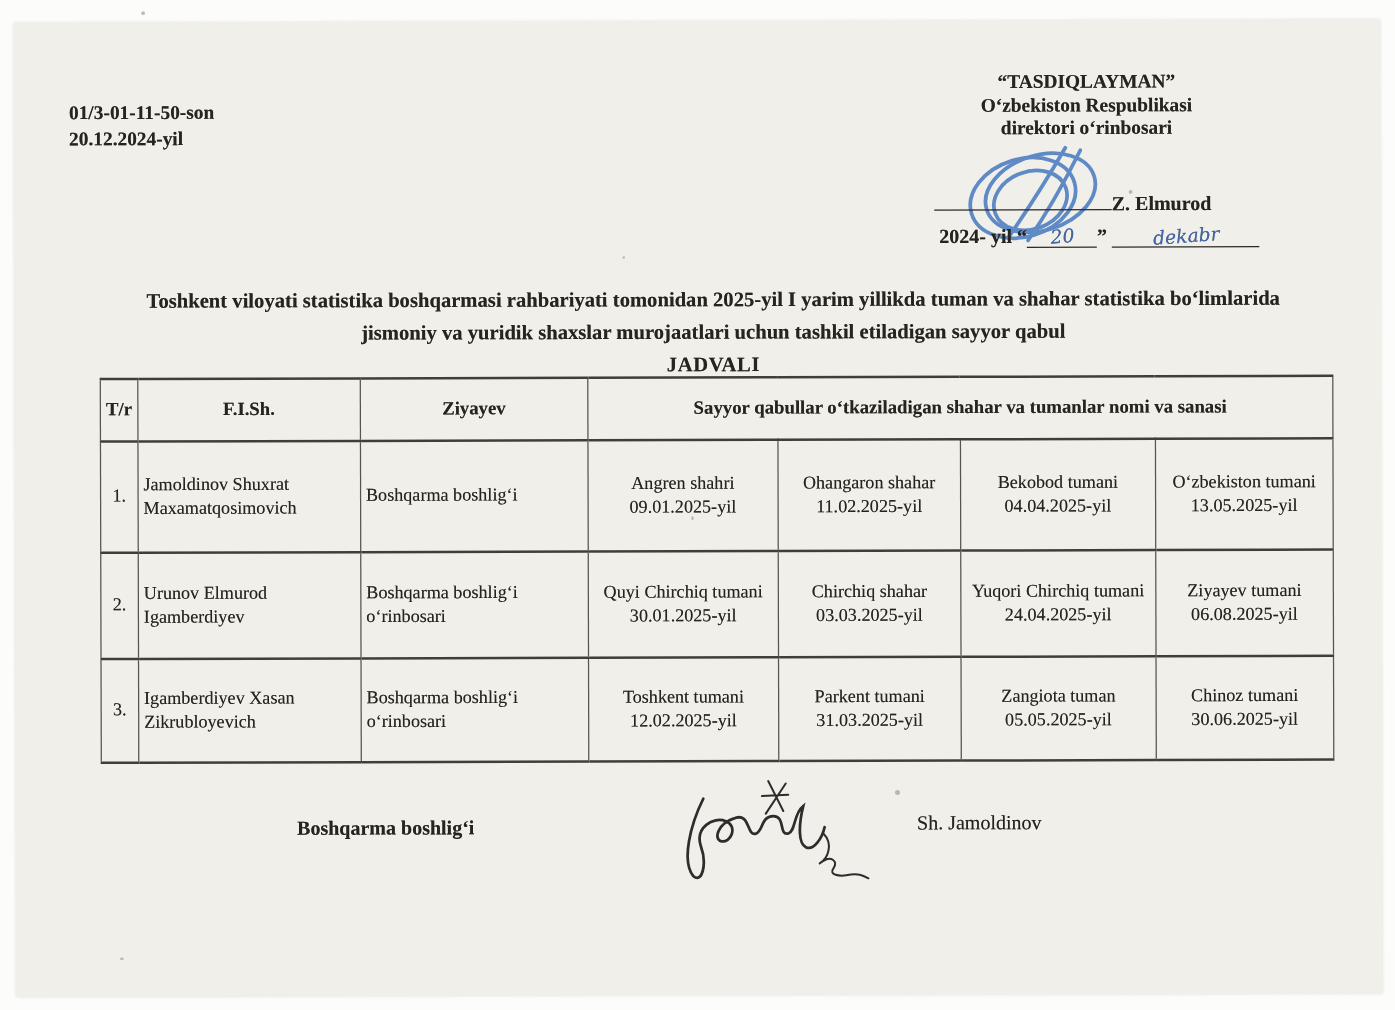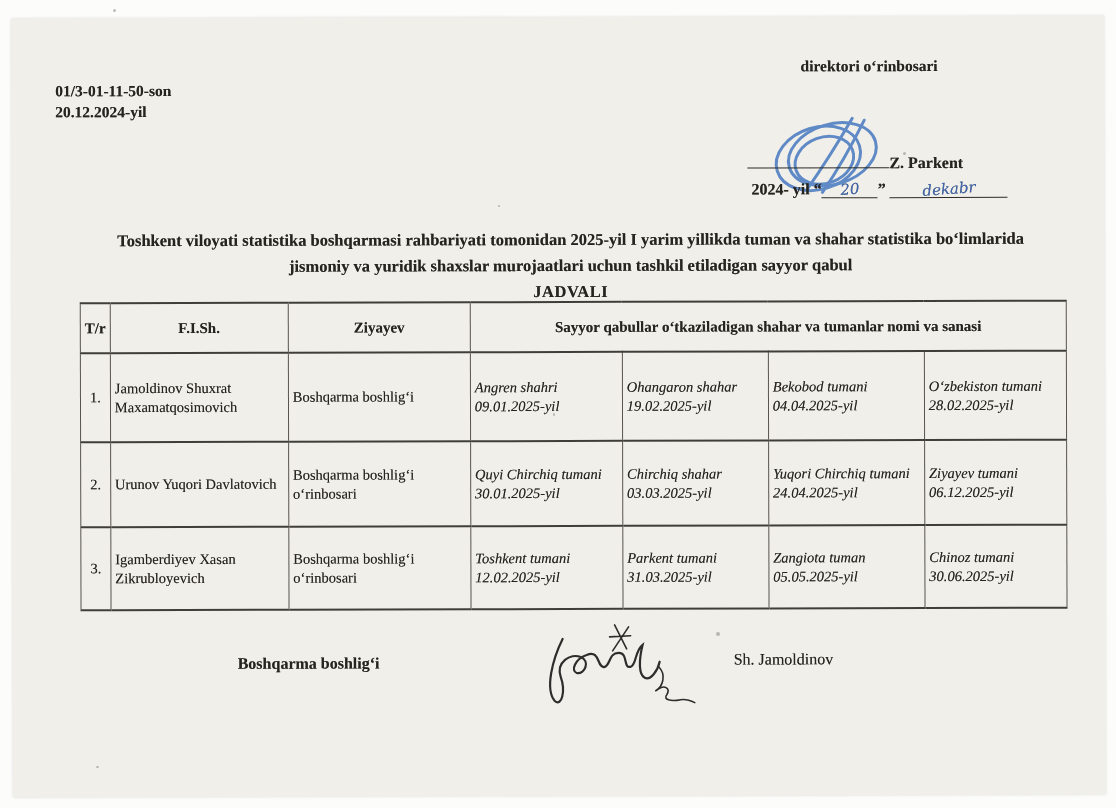--- a/index.html
+++ b/index.html
@@ -40,57 +40,59 @@
   .sched { left:68px; top:284px; border-collapse:collapse; table-layout:fixed; }
   .sched td {
     border-left:1.5px solid #56544c; border-right:1.5px solid #56544c;
     border-top:2.5px solid #403e38; border-bottom:2.5px solid #403e38;
     font-size:14.5px; line-height:19px; padding:2px 4px;
     vertical-align:middle; overflow:hidden;
   }
   .sched .hdr { font-weight:bold; text-align:center; font-size:15px; }
   .cell-num { text-align:center; }
   .cell-name, .cell-pos { text-align:left; padding-left:9px; padding-right:6px; }
-  .cell-visit { text-align:left;font-style:italic; }
+  .cell-visit { text-align:center; }
 
   .footer-pos  { left:225px; top:637px; font-size:16px; font-weight:bold; }
   .footer-name { left:721px; top:634px; font-size:16px; font-weight:normal; }
 
   .speck { position:absolute; background:#8a887f; border-radius:50%; opacity:0.55; }
   svg { display:block; }
 </style>
 </head>
 <body>
 
 <div class="stage">
   <div class="page soft">
 
     <div class="abs refblock">
       <div>01/3-01-11-50-son</div>
       <div>20.12.2024-yil</div>
     </div>
 
     <div class="abs approval">
+      <div>“TASDIQLAYMAN”</div>
+      <div>Oʻzbekiston Respublikasi</div>
       <div>direktori oʻrinbosari</div>
     </div>
 
     <div class="abs" style="left:753px; top:96px;">
       <svg width="138" height="86" viewBox="0 0 138 86">
         <g stroke="#4f7fc2" stroke-width="3" fill="none" stroke-linecap="round" opacity="0.9">
           <ellipse cx="54" cy="46" rx="43" ry="31" transform="rotate(-17 54 46)"></ellipse>
           <ellipse cx="68" cy="42" rx="45" ry="30" transform="rotate(-17 68 42)"></ellipse>
           <ellipse cx="60" cy="48" rx="30" ry="23" transform="rotate(-20 60 48)"></ellipse>
           <path d="M88,6 C74,30 56,58 42,78"></path>
           <path d="M100,8 C88,32 72,60 58,80"></path>
         </g>
       </svg>
     </div>
 
     <div class="abs sigrow">
-      <span class="fill fill-sig"></span><span>Z. Parkent</span>
+      <span class="fill fill-sig"></span><span>Z. Elmurod</span>
     </div>
 
     <div class="abs daterow">
       <span>2024- yil “</span><span class="fill fill-day"><span class="hand">20</span></span><span>”</span>&nbsp;<span class="fill fill-month"><span class="hand">dekabr</span></span>
     </div>
 
     <div class="abs titleblock">
       <div>Toshkent viloyati statistika boshqarmasi rahbariyati tomonidan 2025-yil  I yarim yillikda tuman va shahar statistika boʻlimlarida</div>
       <div>jismoniy va yuridik shaxslar murojaatlari uchun tashkil etiladigan sayyor qabul</div>
       <div class="title-jadvali">JADVALI</div>
@@ -117,51 +119,51 @@
         <tr style="height:89px">
           <td class="cell-num">1.</td>
           <td class="cell-name">Jamoldinov Shuxrat Maxamatqosimovich</td>
           <td class="cell-pos">Boshqarma boshligʻi</td>
           <td class="cell-visit">
             <div>Angren shahri</div>
             <div>09.01.2025-yil</div>
           </td>
           <td class="cell-visit">
             <div>Ohangaron shahar</div>
-            <div>19.02.2025-yil</div>
+            <div>11.02.2025-yil</div>
           </td>
           <td class="cell-visit">
             <div>Bekobod tumani</div>
             <div>04.04.2025-yil</div>
           </td>
           <td class="cell-visit">
             <div>Oʻzbekiston tumani</div>
-            <div>28.02.2025-yil</div>
+            <div>13.05.2025-yil</div>
           </td>
         </tr>
 
         <tr style="height:85px">
           <td class="cell-num">2.</td>
-          <td class="cell-name">Urunov Yuqori Davlatovich</td>
+          <td class="cell-name">Urunov Elmurod Igamberdiyev</td>
           <td class="cell-pos">Boshqarma boshligʻi oʻrinbosari</td>
           <td class="cell-visit">
             <div>Quyi Chirchiq tumani</div>
             <div>30.01.2025-yil</div>
           </td>
           <td class="cell-visit">
             <div>Chirchiq shahar</div>
             <div>03.03.2025-yil</div>
           </td>
           <td class="cell-visit">
             <div>Yuqori Chirchiq tumani</div>
             <div>24.04.2025-yil</div>
           </td>
           <td class="cell-visit">
             <div>Ziyayev tumani</div>
-            <div>06.12.2025-yil</div>
+            <div>06.08.2025-yil</div>
           </td>
         </tr>
 
         <tr style="height:83px">
           <td class="cell-num">3.</td>
           <td class="cell-name">Igamberdiyev Xasan Zikrubloyevich</td>
           <td class="cell-pos">Boshqarma boshligʻi oʻrinbosari</td>
           <td class="cell-visit">
             <div>Toshkent tumani</div>
             <div>12.02.2025-yil</div>

